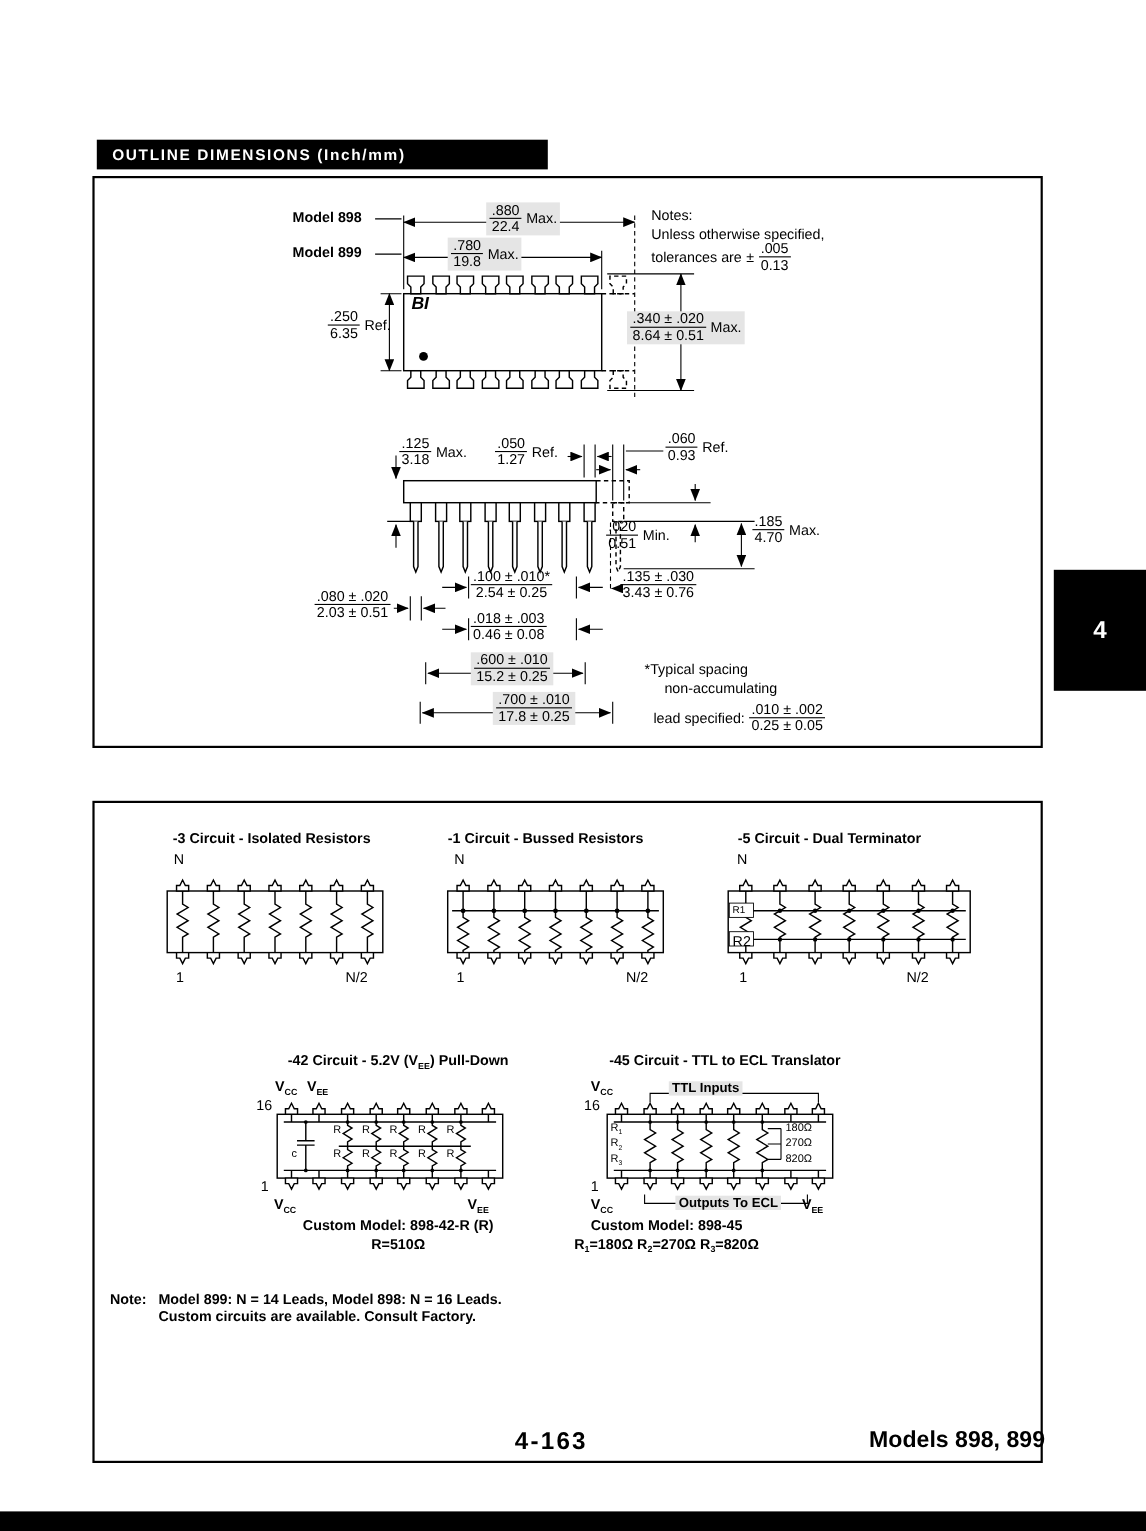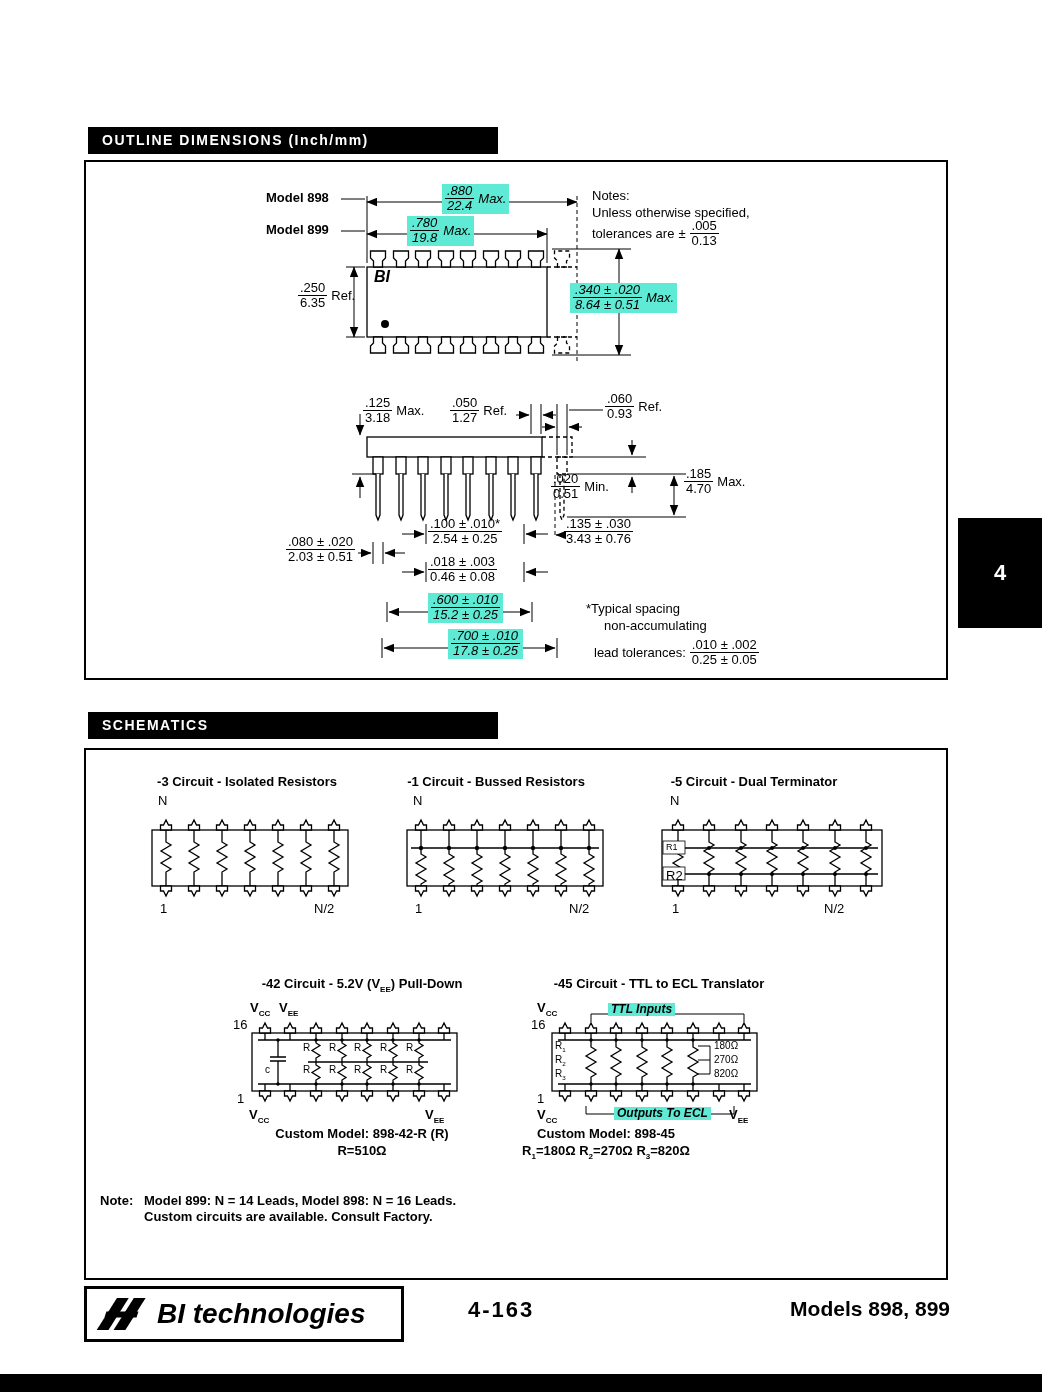--- a/index.html
+++ b/index.html
@@ -12,21 +12,21 @@
   .geo-svg{position:absolute;left:0;top:0;}
   .geo{stroke:#000;stroke-width:1.3;fill:none;}
   .geo-f{stroke:#000;stroke-width:1.3;fill:#fff;}
   .dim{stroke:#000;stroke-width:1;fill:none;}
   .dash{stroke-dasharray:4 3;}
   .dot{fill:#000;stroke:none;}
   .lbl{position:absolute;font-size:13px;line-height:1.1;white-space:nowrap;
        display:flex;align-items:center;gap:4px;}
   .frac{display:inline-flex;flex-direction:column;align-items:center;}
   .frac .ft{border-bottom:1.2px solid #000;padding:0 2px;}
-  .wbg{background:#5eead4;padding:0 3px;font-style:italic;}
+  .wbg{background:#e5e5e5;padding:0 3px;}
   .bold{font-weight:bold;}
   .ital{font-style:italic;}
   .sm{font-size:10px;}
   sub{font-size:0.62em;line-height:1;}
   .cap{position:absolute;text-align:center;font-weight:bold;font-size:13px;white-space:nowrap;}
   .side-tab{position:absolute;left:958px;top:518px;width:84px;height:110px;background:#000;color:#fff;
             display:flex;align-items:center;justify-content:center;font-weight:bold;font-size:22px;}
   .logo-box{position:absolute;left:84px;top:1286px;width:320px;height:56px;border:3px solid #000;
             box-sizing:border-box;display:flex;align-items:center;gap:8px;padding-left:8px;}
   .brand{font-weight:bold;font-style:italic;font-size:28px;letter-spacing:0;}
@@ -282,31 +282,30 @@
         </span>
     </div>
 
     <div class="lbl" style="left:500px;top:440px;">
         <span>*Typical spacing</span>
       </div>
     <div class="lbl" style="left:506px;top:457px;padding-left:12px;">
         <span>non-accumulating</span>
       </div>
     <div class="lbl" style="left:508px;top:476px;">
-      <span>lead tolerances:</span>
+      <span>lead specified:</span>
       <span class="frac">
           <span class="ft">.010 ± .002</span>
           <span>0.25 ± 0.05</span>
         </span>
     </div>
   </div>
 
-  <div class="bar" style="top:712px;">SCHEMATICS</div>
-
-  <div class="panel" style="top:748px;height:532px;">
+
+  <div class="panel" style="top:728px;height:602px;">
     <svg class="geo-svg" width="860" height="486" viewBox="0 0 860 486">
 
       <g>
         <rect class="geo-f" x="66" y="80" width="196" height="56"></rect>
         <use href="#spin-u" class="geo-f" transform="translate(80,80)"></use>
           <use href="#spin-u" class="geo-f" transform="translate(108,80)"></use>
           <use href="#spin-u" class="geo-f" transform="translate(136,80)"></use>
           <use href="#spin-u" class="geo-f" transform="translate(164,80)"></use>
           <use href="#spin-u" class="geo-f" transform="translate(192,80)"></use>
           <use href="#spin-u" class="geo-f" transform="translate(220,80)"></use>
@@ -636,25 +635,17 @@
     <div class="lbl bold" style="left:58px;top:444px;">
         <span>Model 899: N = 14 Leads, Model 898: N = 16 Leads.</span>
       </div>
     <div class="lbl bold" style="left:58px;top:460px;">
         <span>Custom circuits are available.  Consult Factory.</span>
       </div>
   </div>
 
   <div class="side-tab">4</div>
 
-  <div class="logo-box">
-    <svg width="54" height="46" viewBox="0 0 64 46">
-      <polygon points="26,4 40,4 16,42 2,42" fill="#000"></polygon>
-      <polygon points="46,4 60,4 36,42 22,42" fill="#000"></polygon>
-      <rect x="20" y="20" width="38" height="7" fill="#000" transform="skewX(-18)"></rect>
-    </svg>
-    <span class="brand">BI technologies</span>
-  </div>
   <div class="pagenum">4-163</div>
   <div class="models">Models 898, 899</div>
   <div class="bottom-bar"></div>
 
 </div>
 
 </body></html>

